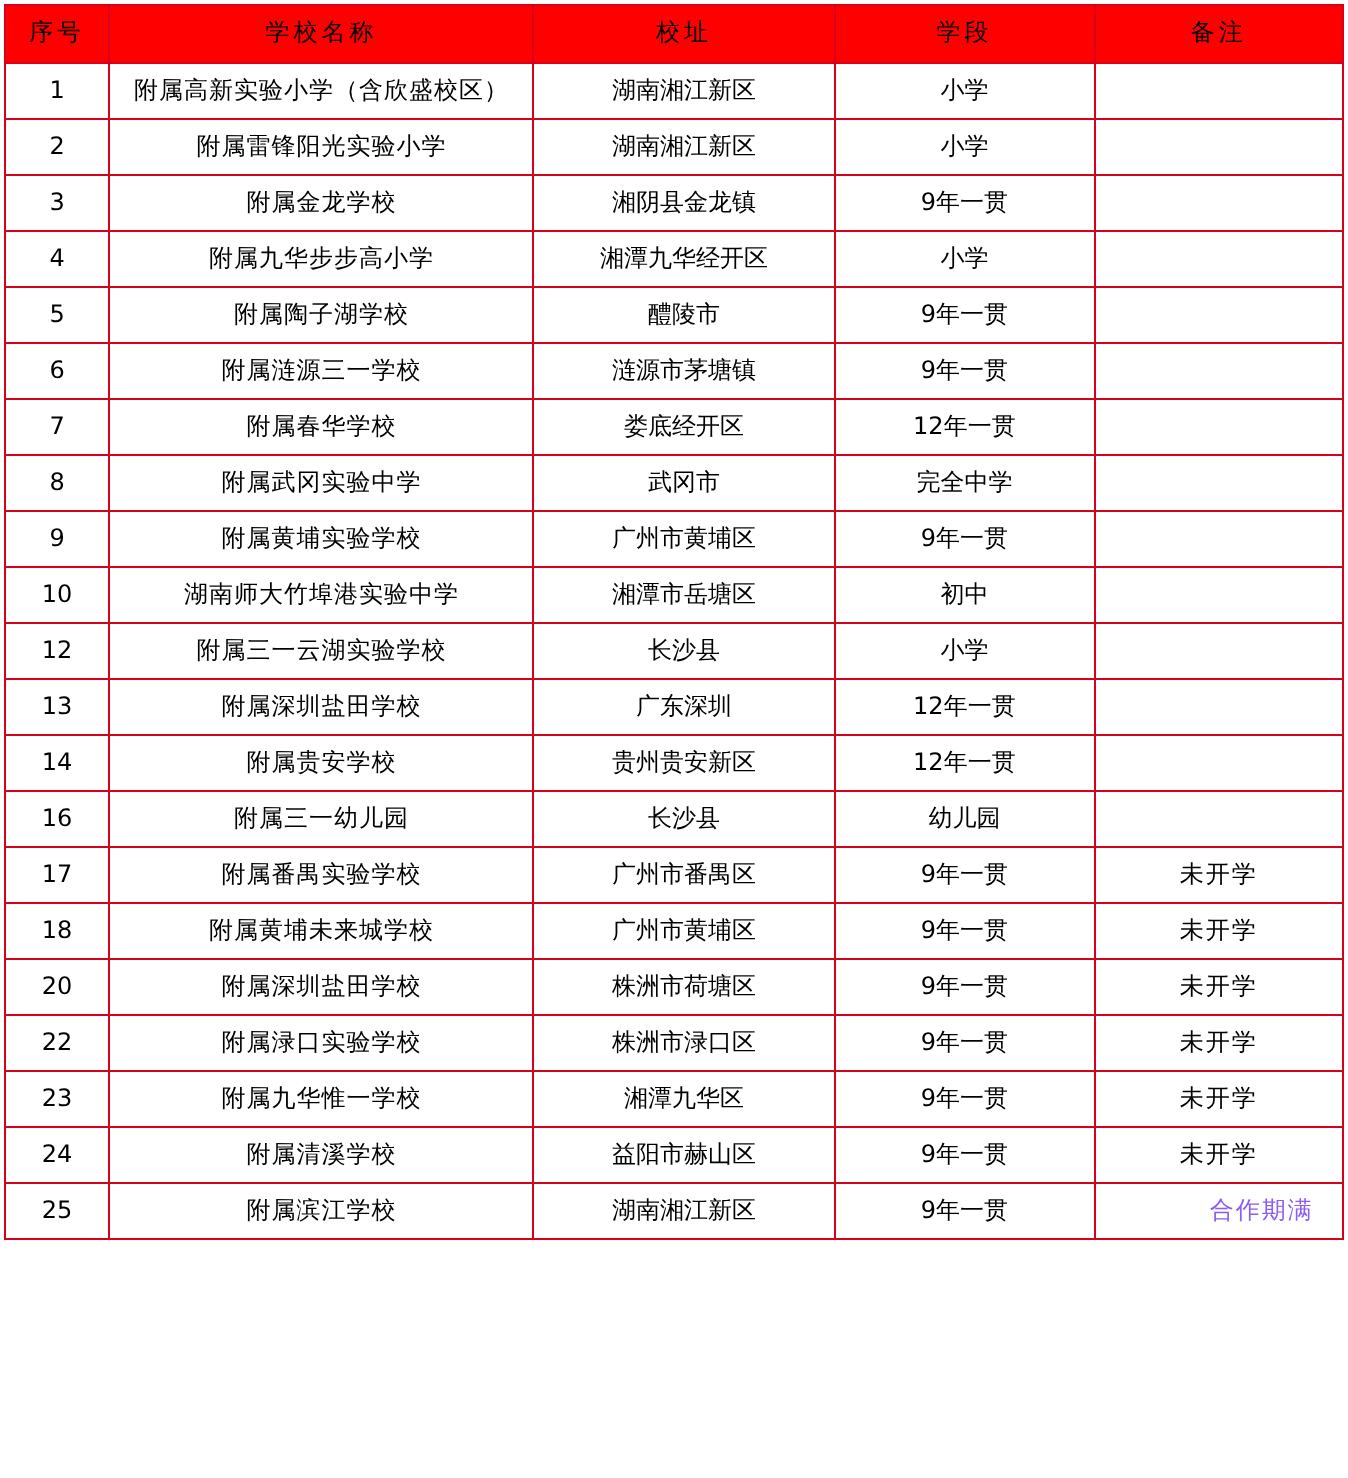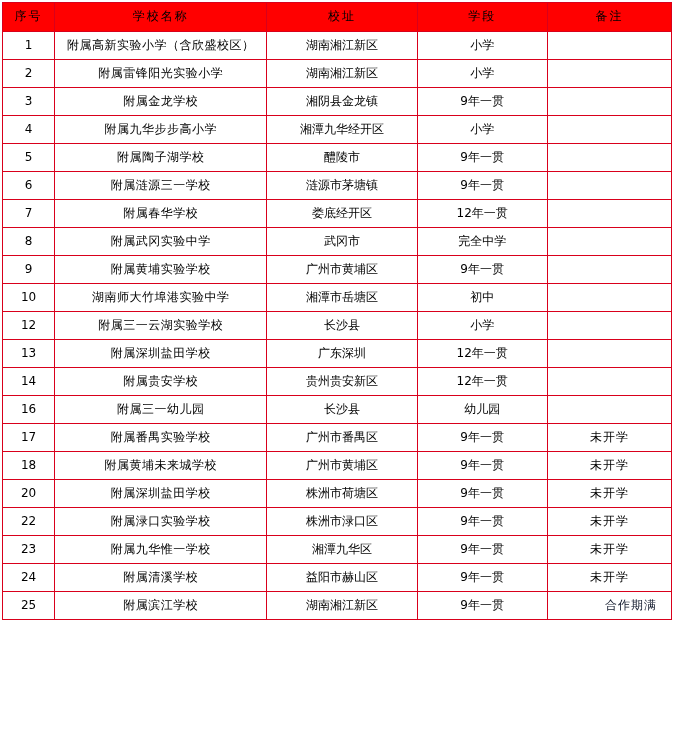--- a/index.html
+++ b/index.html
@@ -66,21 +66,21 @@
   }
   td.cell-stage {
     font-size: 12.5px;
   }
   td.cell-note {
     font-size: 13px;
     color: #ff0000;
     letter-spacing: 1px;
   }
   td.cell-note.note-black {
-    color: #0f172a;
+    color: #8b5cf6;
     padding-left: 43px;
   }
 </style>
 </head>
 <body>
 
 <div class="sheet">
   <table class="school-table">
     <colgroup>
       <col class="col-no">

